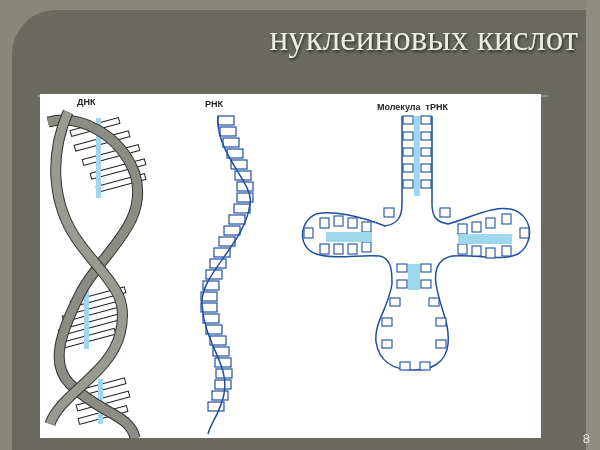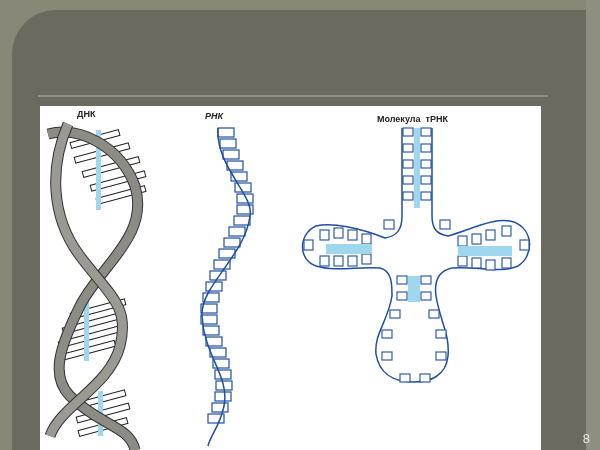--- a/index.html
+++ b/index.html
@@ -4,40 +4,41 @@
 <style>
   html,body{margin:0;padding:0;}
   body{width:600px;height:450px;overflow:hidden;background:#8a8b7c;position:relative;font-family:"Liberation Serif",serif;}
   .outer{position:absolute;left:0;top:0;width:600px;height:450px;background:#878878;}
   .inner{position:absolute;left:12px;top:10px;width:576px;height:440px;background:#6a6b5e;border-radius:44px 0 0 0;}
   .innerlow{position:absolute;left:12px;top:350px;width:576px;height:100px;background:#6a6b5e;}
   .rightband{position:absolute;right:0;top:0;width:14px;height:450px;background:#8e8f80;}
   .corner-br{position:absolute;left:440px;top:300px;width:148px;height:140px;background:#6a6b5e;border-radius:0 0 44px 0;}
   .title{position:absolute;right:22px;top:18px;text-align:right;color:#eeeee0;font-size:35px;line-height:41px;text-shadow:1px 2px 3px #2a2a22;}
   .rule{position:absolute;left:38px;top:95px;width:510px;height:2px;background:#8d9382;}
-  .panel{position:absolute;left:40px;top:106px;width:501px;height:344px;background:#ffffff;overflow:hidden;}
+  .panel{position:absolute;left:40px;top:94px;width:501px;height:344px;background:#ffffff;overflow:hidden;}
   .lbl{position:absolute;font-family:"Liberation Sans",sans-serif;font-size:9px;font-weight:bold;color:#222;}
   .pagenum{position:absolute;right:10px;bottom:4px;color:#e8e8dc;font-family:"Liberation Sans",sans-serif;font-size:13px;}
 </style>
 </head>
 <body>
 
 <div class="outer"></div>
 <div class="inner"></div>
 <div class="innerlow"></div>
 <div class="corner-br"></div>
 <div class="rightband"></div>
 
 <div class="title">
+  <div>нуклеиновых кислот</div>
 </div>
 <div class="rule"></div>
 
 <div class="panel">
   <span class="lbl" style="left:37px;top:3px;">ДНК</span>
-  <span class="lbl" style="left:165px;top:5px;font-style:italic;">РНК</span>
+  <span class="lbl" style="left:165px;top:5px;">РНК</span>
   <span class="lbl" style="left:337px;top:8px;white-space:pre;">Молекула  тРНК</span>
 
   <svg width="501" height="344" style="position:absolute;left:0;top:0;">
     <g stroke="#222" stroke-width="1">
 
       <g fill="#fff">
         <rect x="30" y="30" width="50" height="6" transform="rotate(-15 55 33)"></rect>
         <rect x="34" y="44" width="56" height="6" transform="rotate(-15 62 47)"></rect>
         <rect x="42" y="58" width="58" height="6" transform="rotate(-15 71 61)"></rect>
         <rect x="50" y="72" width="56" height="6" transform="rotate(-15 78 75)"></rect>

